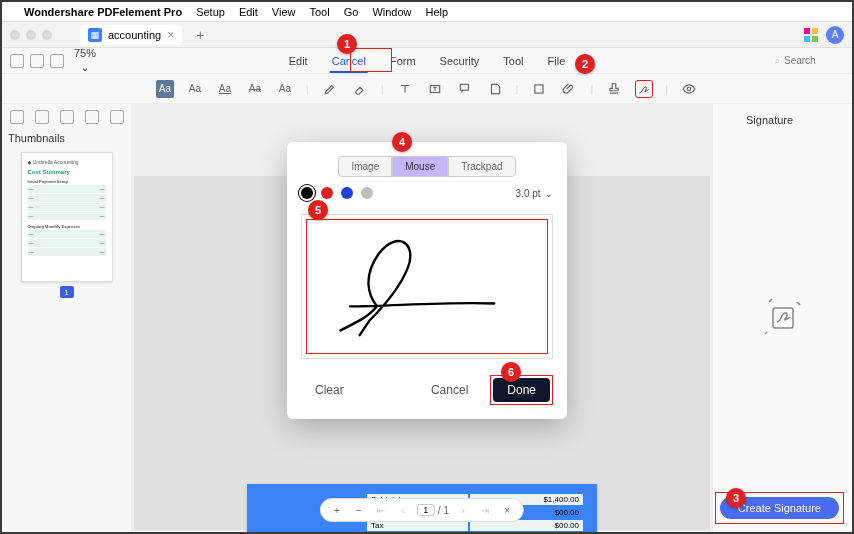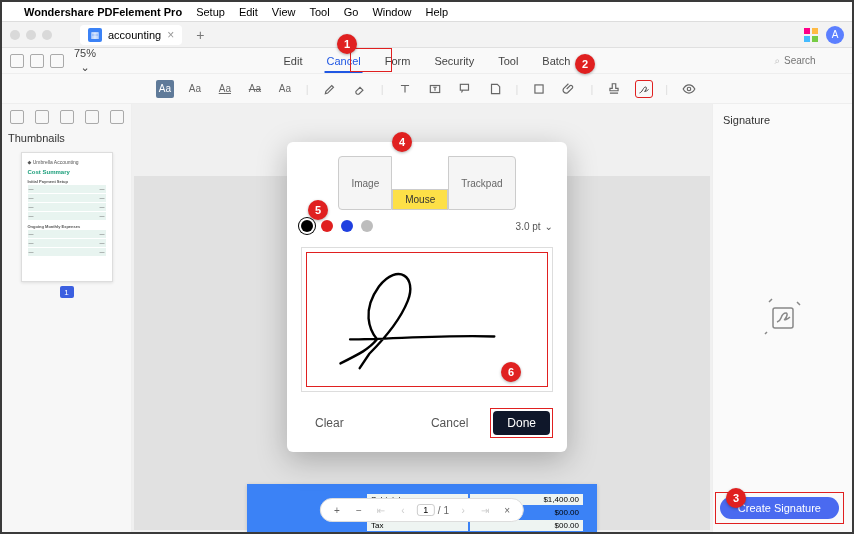--- a/index.html
+++ b/index.html
@@ -53,38 +53,38 @@
 .pagenum { width: 14px; height: 12px; background: #3b5fe0; color: #fff; font-size: 8px; border-radius: 2px; display: flex; align-items: center; justify-content: center; margin: 4px auto 0; }
 
 .canvas { flex: 1; background: #f0f0f0; position: relative; display: flex; justify-content: center; overflow: hidden; }
 .page { width: 350px; background: #3b82f6; margin-top: 380px; box-shadow: 0 1px 4px rgba(0,0,0,0.15); padding: 8px; position: relative; }
 .page table { width: 220px; font-size: 8px; margin-left: 110px; }
 .page table td { padding: 1px 4px; }
 .page table tr:nth-child(odd) { background: #eef4f2; }
 .page table td:last-child { text-align: right; }
 
 .rightpanel { width: 140px; background: #fafafa; border-left: 1px solid #eee; padding: 10px; position: relative; }
-.rightpanel .rtitle { font-size: 11px; color: #333; font-weight: 500; }
+.rightpanel .rtitle { font-size: 11px; color: #333; font-weight: 500; margin-left: 23px; }
 .sigplace { position: absolute; top: 50%; left: 50%; transform: translate(-50%,-50%); color: #bbb; }
 
 .bottombar { position: absolute; bottom: 10px; left: 50%; transform: translateX(-50%); display: flex; align-items: center; gap: 6px; background: #fff; border: 1px solid #ddd; border-radius: 16px; padding: 3px 8px; font-size: 10px; color: #666; }
 .bottombar .bbtn { width: 16px; height: 16px; display: flex; align-items: center; justify-content: center; border-radius: 3px; }
 .bottombar .pagei { display: flex; align-items: center; gap: 3px; }
 .bottombar input { width: 18px; border: 1px solid #ccc; border-radius: 3px; text-align: center; font-size: 9px; }
 
 .create-sig-wrap { position: absolute; right: 8px; bottom: 8px; border: 1.5px solid #e02020; padding: 4px; }
 .create-sig { background: #4a6af0; color: #fff; border: none; border-radius: 14px; padding: 5px 18px; font-size: 11px; }
 
 .overlay { position: absolute; inset: 72px 2px 2px 2px; background: rgba(0,0,0,0.06); }
 .dialog { position: absolute; left: 50%; top: 140px; transform: translateX(-50%); width: 280px; background: #fff; border-radius: 6px; box-shadow: 0 8px 30px rgba(0,0,0,0.25); padding: 14px; z-index: 10; }
 .seg { display: flex; justify-content: center; gap: 0; margin-bottom: 10px; }
 .seg button { font-size: 10px; padding: 4px 12px; border: 1px solid #ccc; background: #f5f5f5; color: #666; }
 .seg button:first-child { border-radius: 4px 0 0 4px; }
 .seg button:last-child { border-radius: 0 4px 4px 0; }
-.seg button.sel { background: #fde047; color: #333; margin-top: 33px; }
+.seg button.sel { background: #c4b5fd; color: #333; }
 .segbox { border: 1.5px solid #e02020; }
 
 .colorrow { display: flex; align-items: center; justify-content: space-between; margin-bottom: 15px; }
 .colors { display: flex; gap: 8px; align-items: center; }
 .cswatch { width: 12px; height: 12px; border-radius: 50%; }
 .cswatch.sel { box-shadow: 0 0 0 2px #fff, 0 0 0 3px #000; }
 .ptsel { font-size: 10px; color: #555; display: flex; align-items: center; gap: 4px; }
 
 .drawarea { width: 100%; height: 145px; border: 1px solid #ddd; position: relative; margin-bottom: 16px; }
 .drawarea .inner-red { position: absolute; inset: 4px; border: 1.5px solid #e02020; }
@@ -144,21 +144,21 @@
   <div class="zoom">
     <span>75%</span>
     <span>⌄</span>
   </div>
   <div class="secondary-tabs">
     <span class="tabitem">Edit</span>
     <span class="tabitem active">Cancel</span>
     <span class="tabitem">Form</span>
     <span class="tabitem">Security</span>
     <span class="tabitem">Tool</span>
-    <span class="tabitem">Batch</span>
+    <span class="tabitem">File</span>
   </div>
   <div class="redbox" style="left:348px; top:0; width:42px; height:24px"></div>
   <div class="searchbox">
     <span>⌕</span>
     <input placeholder="Search" style="">
   </div>
 </div>
 
 <div class="toolbar2">
   <span class="ico Aa-box">Aa</span>

